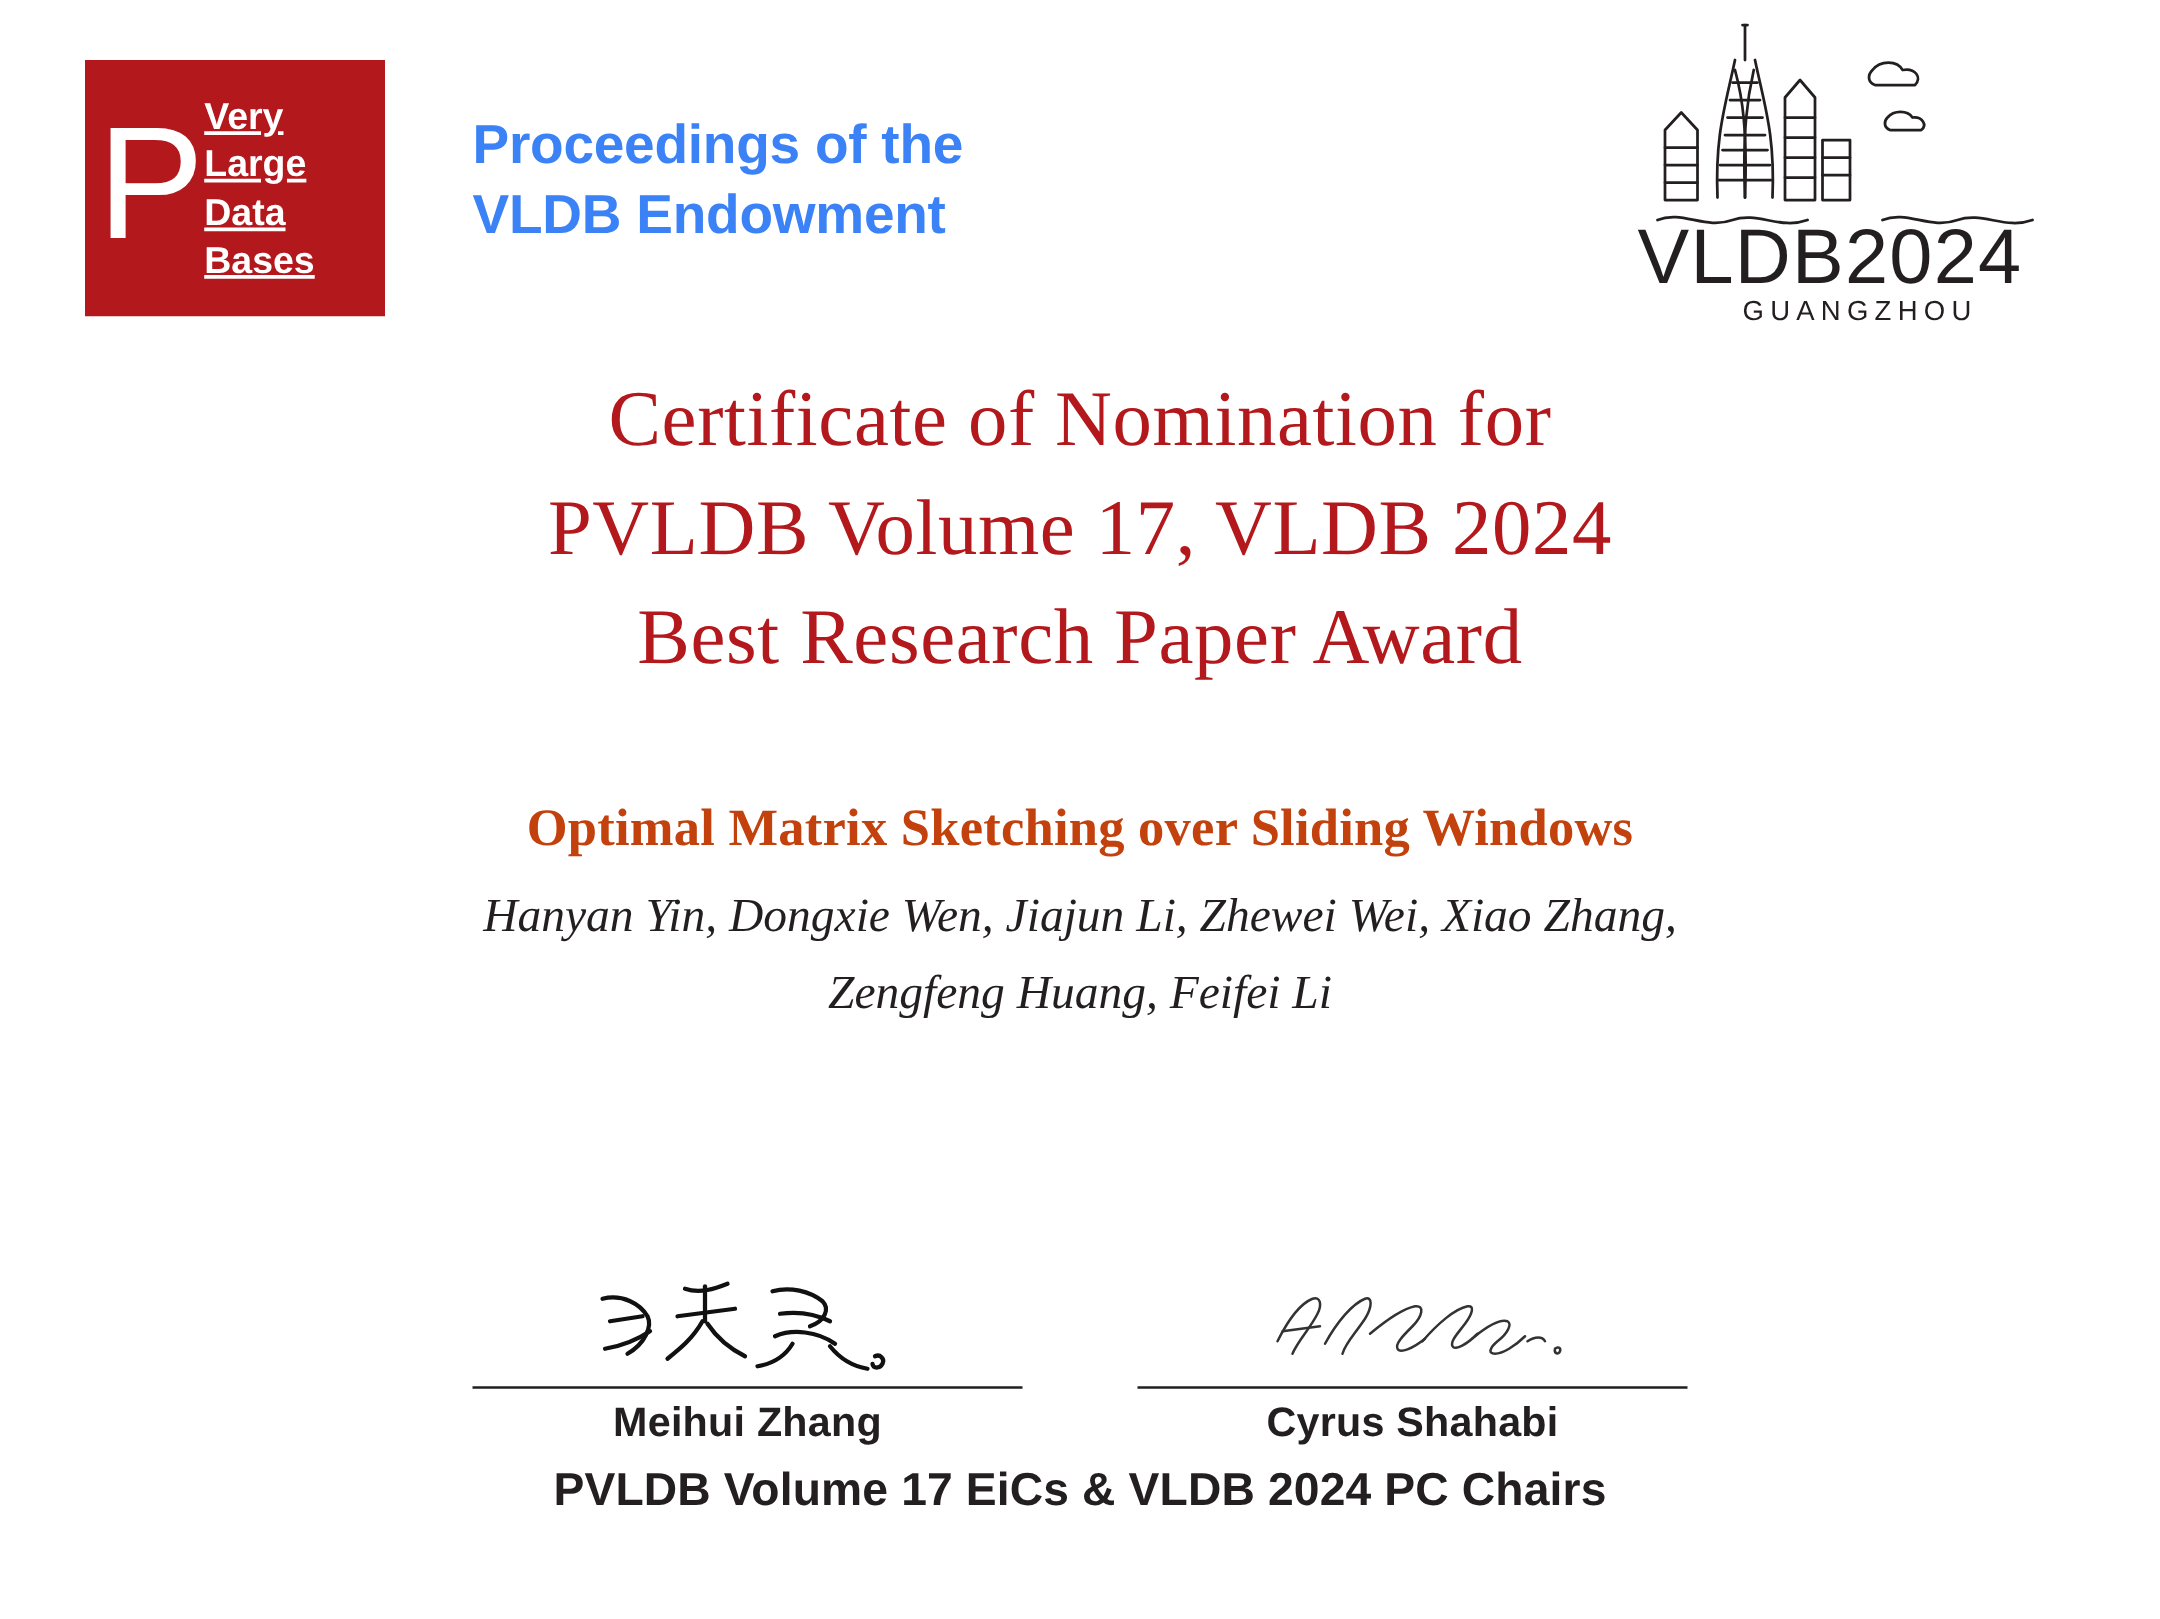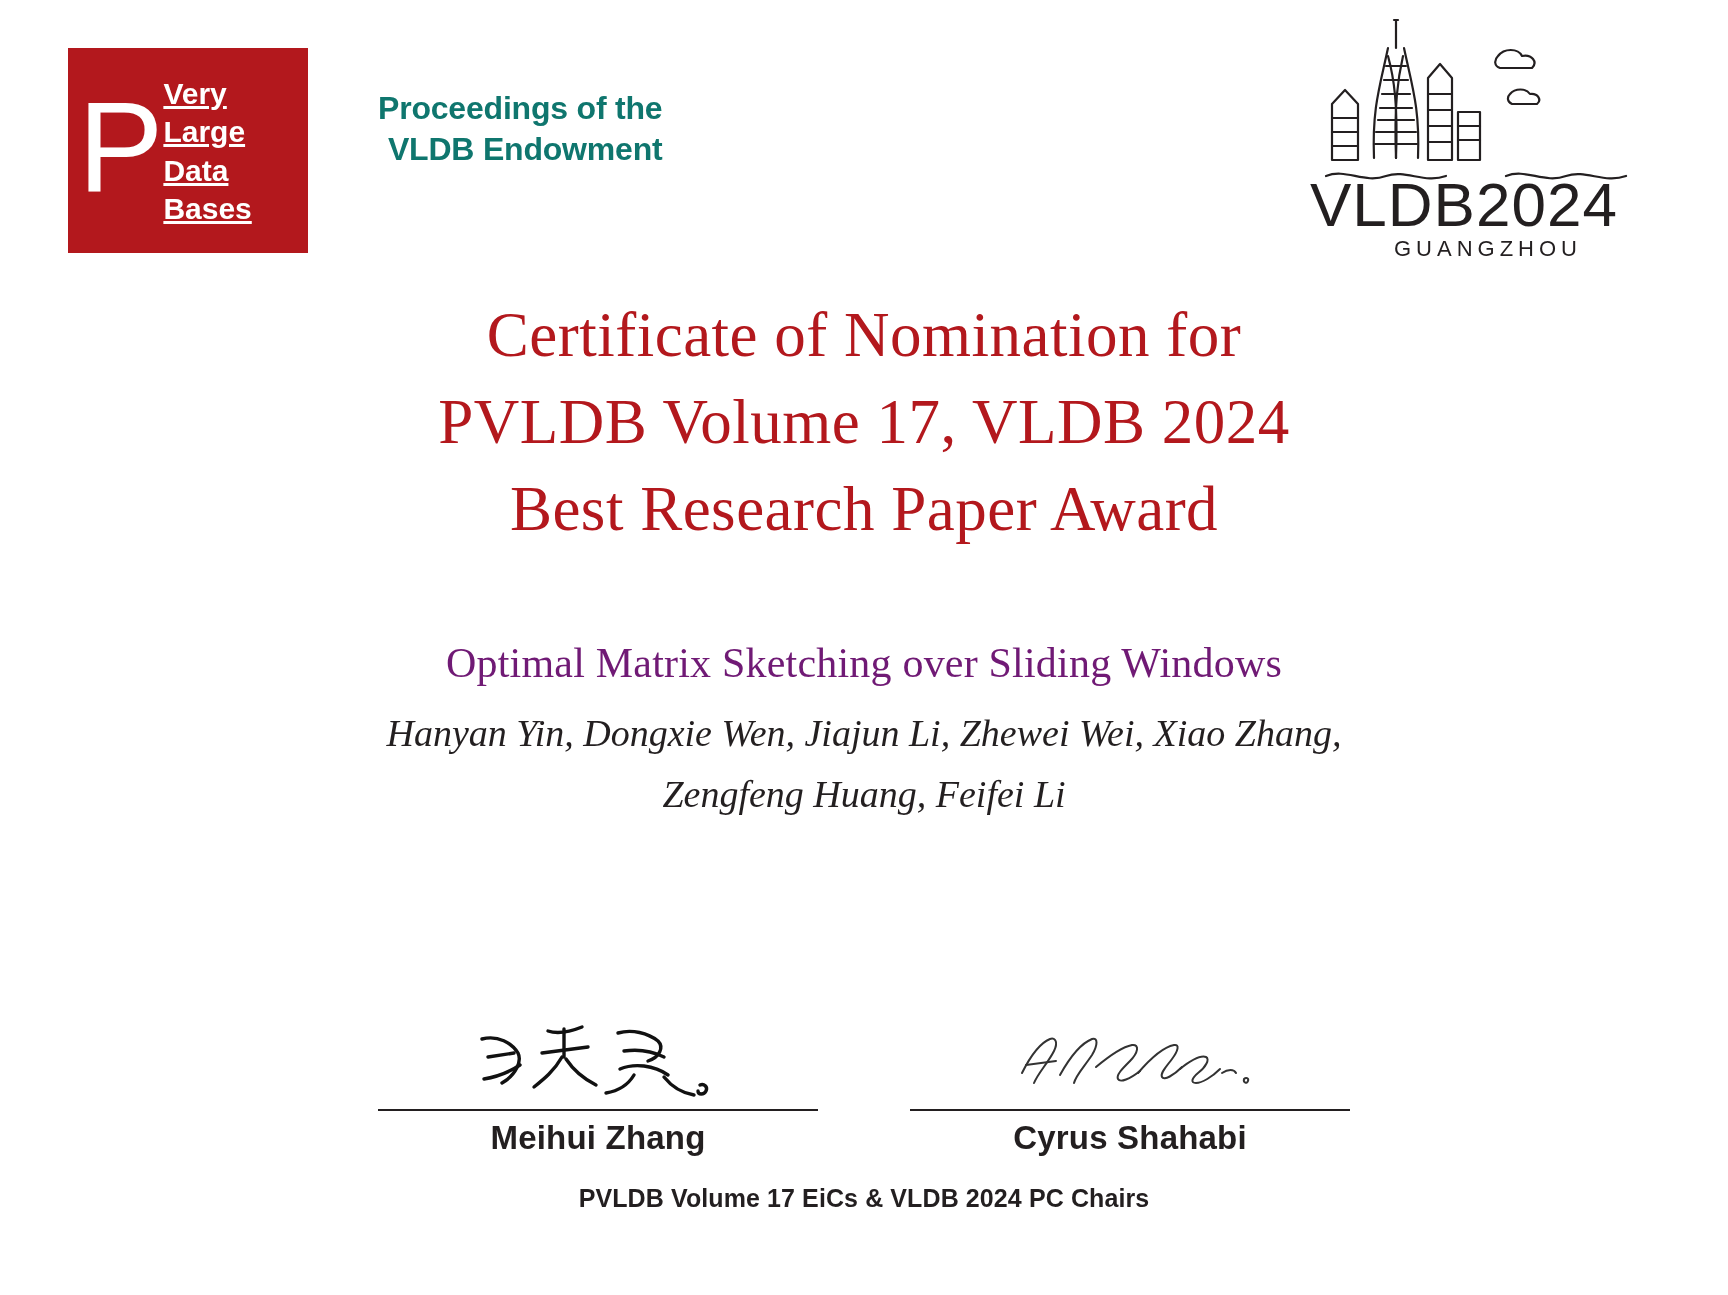--- a/index.html
+++ b/index.html
@@ -60,27 +60,26 @@
     line-height: 1.28;
     margin-left: 4px;
     margin-top: 2px;
     text-decoration: underline;
   }
 
   .proceedings-title {
     position: absolute;
     left: 378px;
     top: 88px;
-    color: #0f766e;
-    font-family: "Liberation Sans", sans-serif;
-    font-size: 32px;
+    color: #3b82f6;
+    font-family: "Liberation Sans", sans-serif;
+    font-size: 44px;
     font-weight: 700;
     line-height: 1.28;
     letter-spacing: -0.2px;
-    text-align: right;
   }
 
   .vldb-mark {
     position: absolute;
     right: 56px;
     top: 8px;
     width: 370px;
     height: 262px;
   }
   .vldb-mark svg { display: block; }
@@ -103,24 +102,24 @@
     font-family: "Liberation Serif", serif;
     font-size: 42px;
     line-height: 1.2;
     margin-top: 12px;
     letter-spacing: 0.5px;
   }
 
   .paper-title {
     margin-top: 86px;
     text-align: center;
-    color: #701a75;
+    color: #c2410c;
     font-family: "Liberation Serif", serif;
     font-size: 42px;
-    font-weight: 400;
+    font-weight: 700;
     letter-spacing: 0.2px;
   }
 
   .authors {
     margin-top: 16px;
     text-align: center;
     color: #231f20;
     font-family: "Liberation Serif", serif;
     font-style: italic;
     font-size: 38px;
@@ -164,21 +163,21 @@
     letter-spacing: 0.2px;
   }
 
   .sig-role {
     position: absolute;
     left: 0;
     right: 0;
     bottom: 82px;
     text-align: center;
     font-family: "Liberation Sans", sans-serif;
-    font-size: 25px;
+    font-size: 37px;
     font-weight: 700;
     color: #231f20;
     letter-spacing: 0.1px;
   }
 </style>
 </head>
 <body>
 
 <div class="certificate">
 

